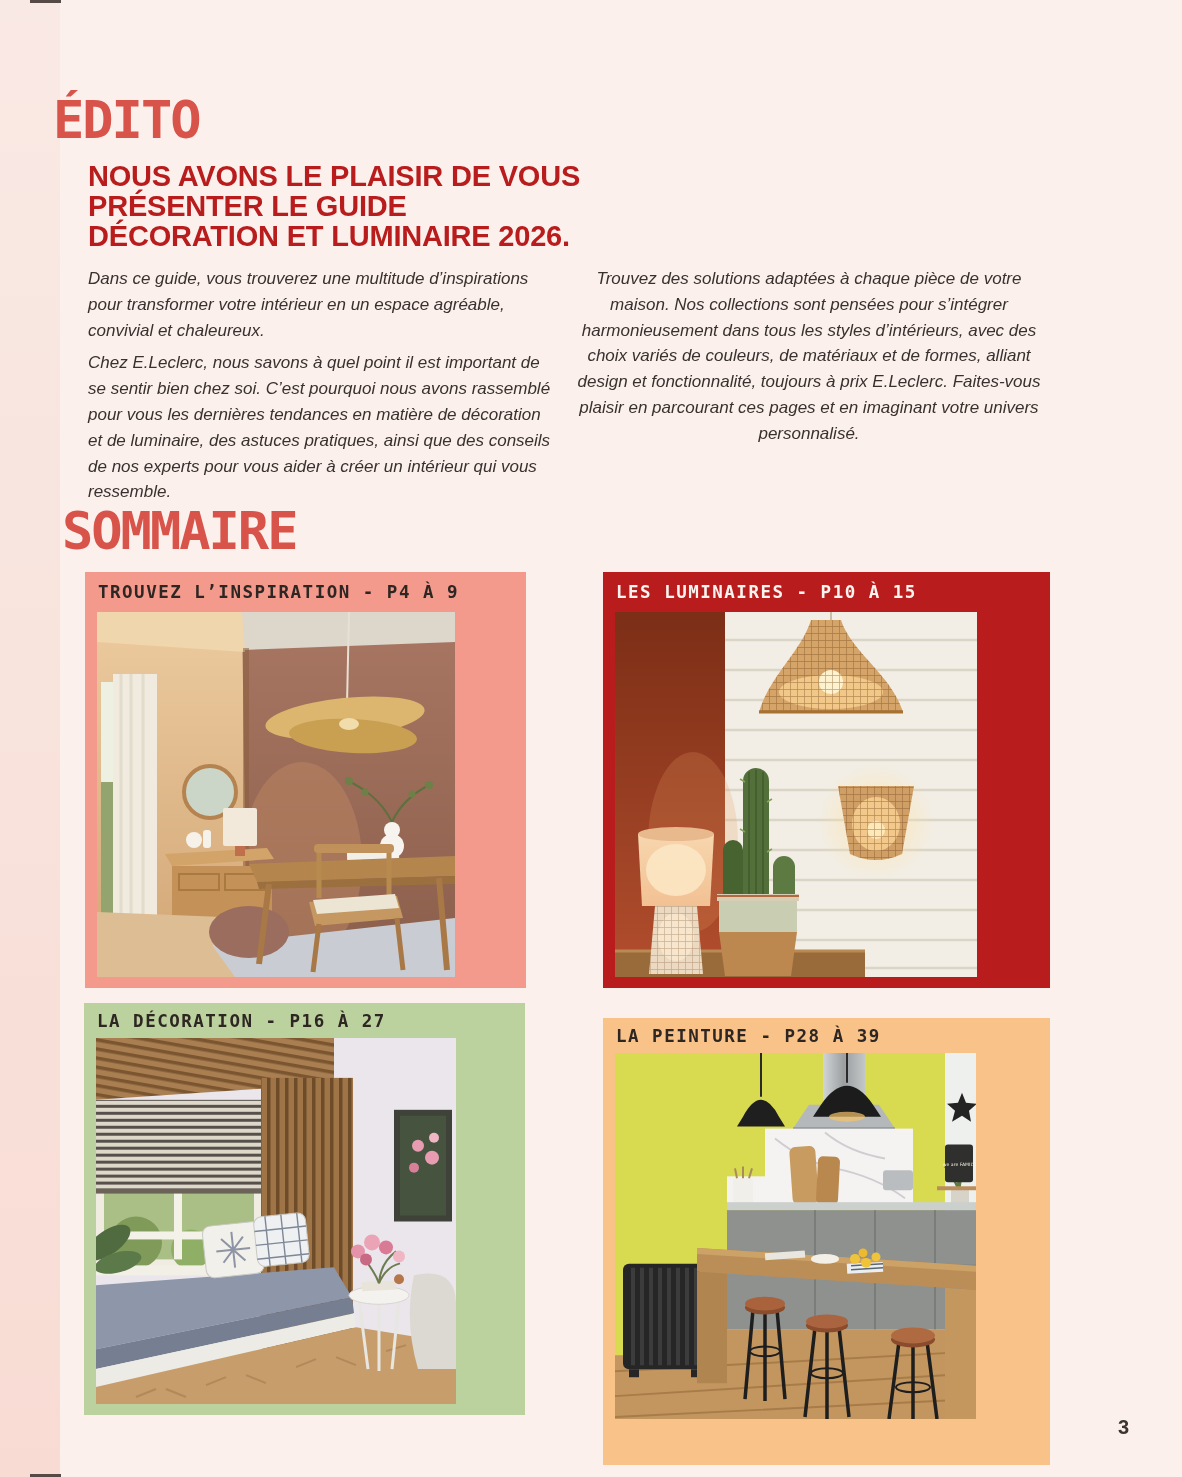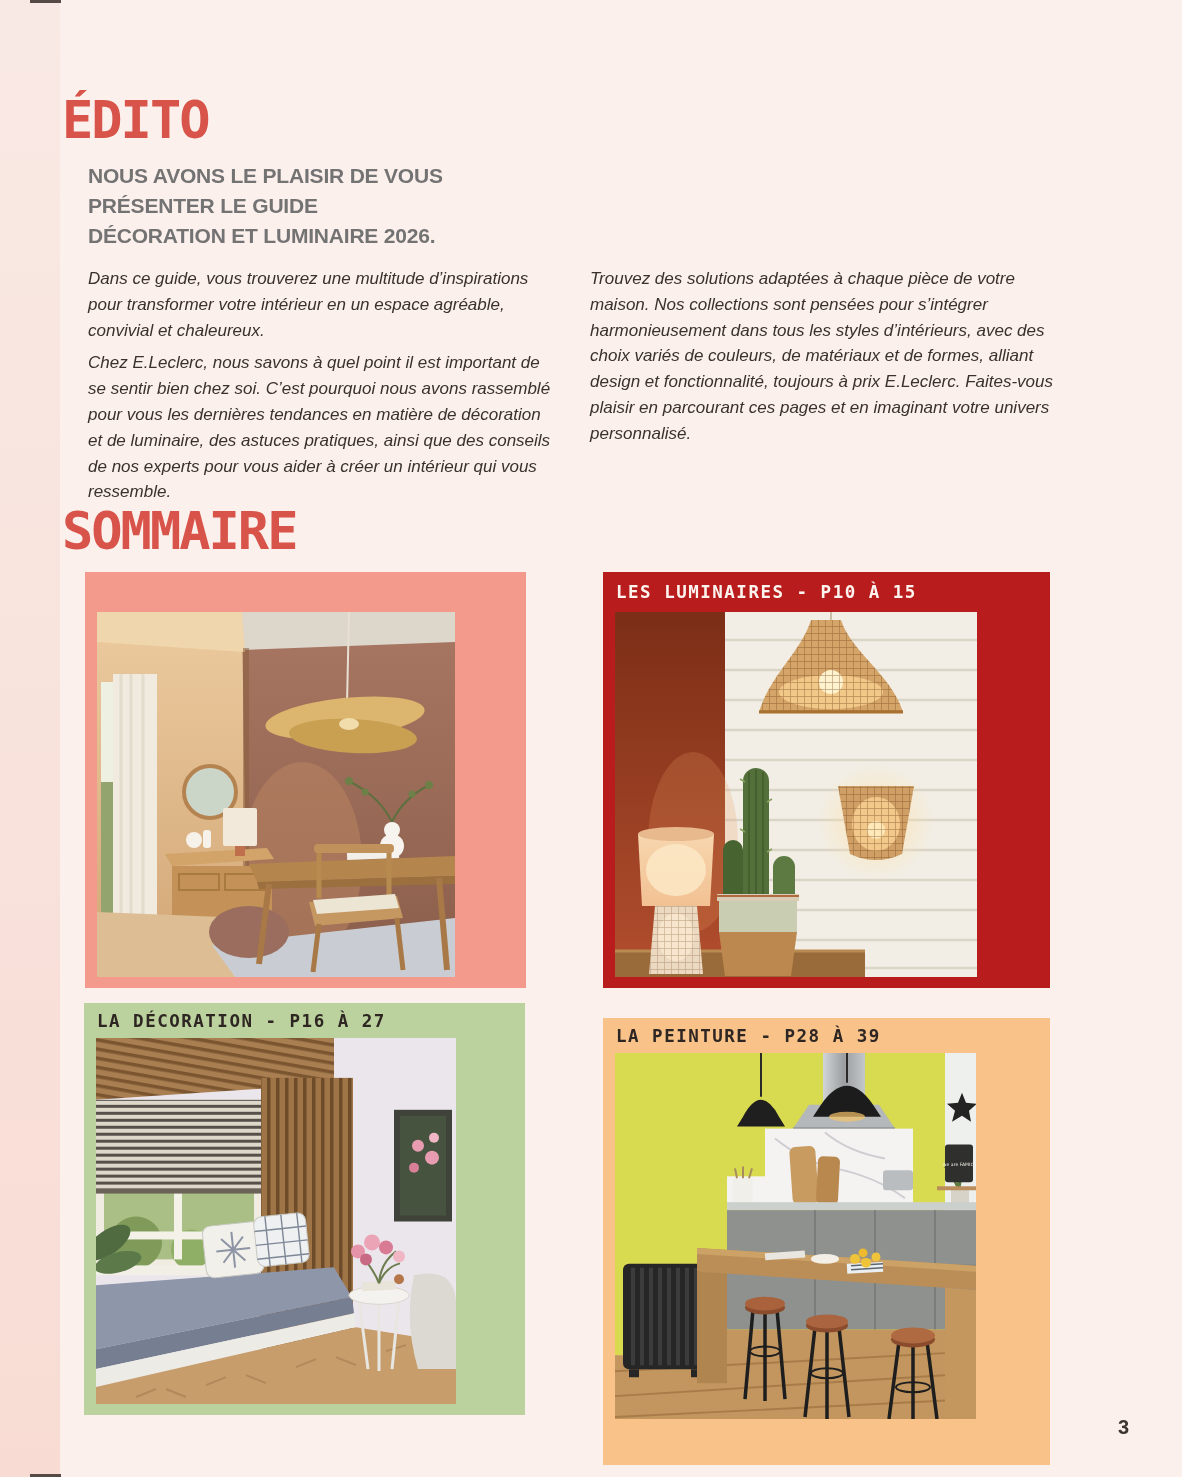--- a/index.html
+++ b/index.html
@@ -7,31 +7,31 @@
     width:1182px;height:1477px;position:relative;overflow:hidden;
     background:#fcf0ec;font-family:"Liberation Sans",sans-serif;
   }
   .left-strip{position:absolute;left:0;top:0;width:60px;height:1477px;
     background:linear-gradient(#f9e9e4,#f8dcd4);}
   .crop-mark{position:absolute;left:30px;width:31px;height:3px;background:#554a46;}
   .crop-top{top:0;} .crop-bottom{top:1474px;}
 
   .big-title{position:absolute;font-family:"DejaVu Sans Mono",monospace;font-weight:700;
     font-size:52px;line-height:1;color:#d8544a;letter-spacing:-2px;}
-  .edito-title{left:62px;top:94px;text-align:center;}
+  .edito-title{left:53px;top:94px;text-align:center;}
   .sommaire-title{left:62px;top:505px;text-align:center;}
 
   .headline{position:absolute;left:88px;top:161px;width:500px;
-    font-weight:700;font-size:21px;line-height:30px;color:#737373;
+    font-weight:700;font-size:29px;line-height:30px;color:#b91c1c;
     letter-spacing:-0.2px;white-space:pre-line;}
 
   .col{position:absolute;top:266px;font-size:17px;line-height:25.8px;color:#38312e;}
   .col p{margin:0 0 7px 0;font-style:italic;}
   .col-left{left:88px;width:470px;}
-  .col-right{left:590px;width:478px;}
+  .col-right{left:570px;width:478px;text-align:center;}
 
   .card{position:absolute;}
   .card-1{left:85px;top:572px;width:441px;height:416px;background:#f49a8c;}
   .card-2{left:603px;top:572px;width:447px;height:416px;background:#b91c1c;}
   .card-3{left:84px;top:1003px;width:441px;height:412px;background:#bcd29e;}
   .card-4{left:603px;top:1018px;width:447px;height:447px;background:#f8c289;}
   .card-label{position:absolute;left:13px;top:0;height:40px;display:flex;align-items:center;
     font-family:"DejaVu Sans Mono",monospace;font-weight:700;font-size:17.5px;
     letter-spacing:1.5px;color:#2e2622;white-space:nowrap;}
   .card-2 .card-label{color:#fdf4ef;}
@@ -59,20 +59,21 @@
   <p>Dans ce guide, vous trouverez une multitude d’inspirations pour transformer votre intérieur en un espace agréable, convivial et chaleureux.</p>
   <p>Chez E.Leclerc, nous savons à quel point il est important de se sentir bien chez soi. C’est pourquoi nous avons rassemblé pour vous les dernières tendances en matière de décoration et de luminaire, des astuces pratiques, ainsi que des conseils de nos experts pour vous aider à créer un intérieur qui vous ressemble.</p>
 </div>
 <div class="col col-right">
   <p>Trouvez des solutions adaptées à chaque pièce de votre maison. Nos collections sont pensées pour s’intégrer harmonieusement dans tous les styles d’intérieurs, avec des choix variés de couleurs, de matériaux et de formes, alliant design et fonctionnalité, toujours à prix E.Leclerc. Faites-vous plaisir en parcourant ces pages et en imaginant votre univers personnalisé.</p>
 </div>
 
 <div class="big-title sommaire-title">SOMMAIRE</div>
 
 <div class="card card-1">
+  <div class="card-label">TROUVEZ L’INSPIRATION - P4 À 9</div>
   <div class="photo ph-1">
     <svg viewBox="0 0 358 365" preserveAspectRatio="none">
       <defs>
         <linearGradient id="dwall" x1="0" y1="0" x2="0" y2="1">
           <stop offset="0" stop-color="#a97763"></stop>
             <stop offset="1" stop-color="#8a5e4b"></stop>
         </linearGradient>
         <linearGradient id="dwood" x1="0" y1="0" x2="0" y2="1">
           <stop offset="0" stop-color="#eccb9f"></stop>
             <stop offset="1" stop-color="#d2a676"></stop>

